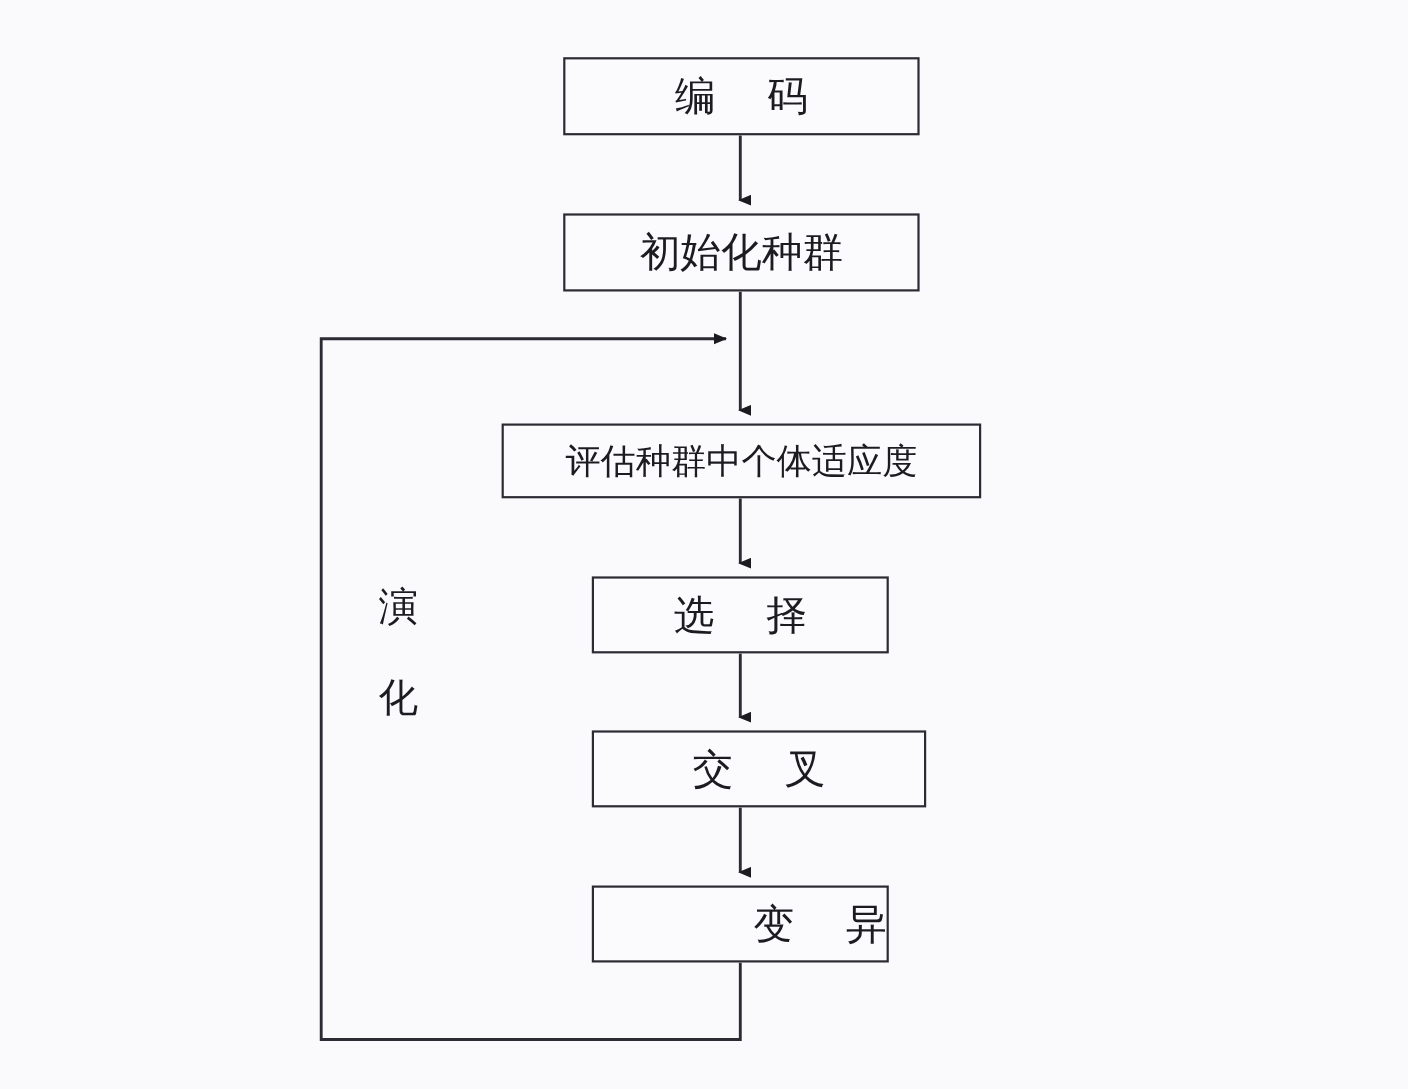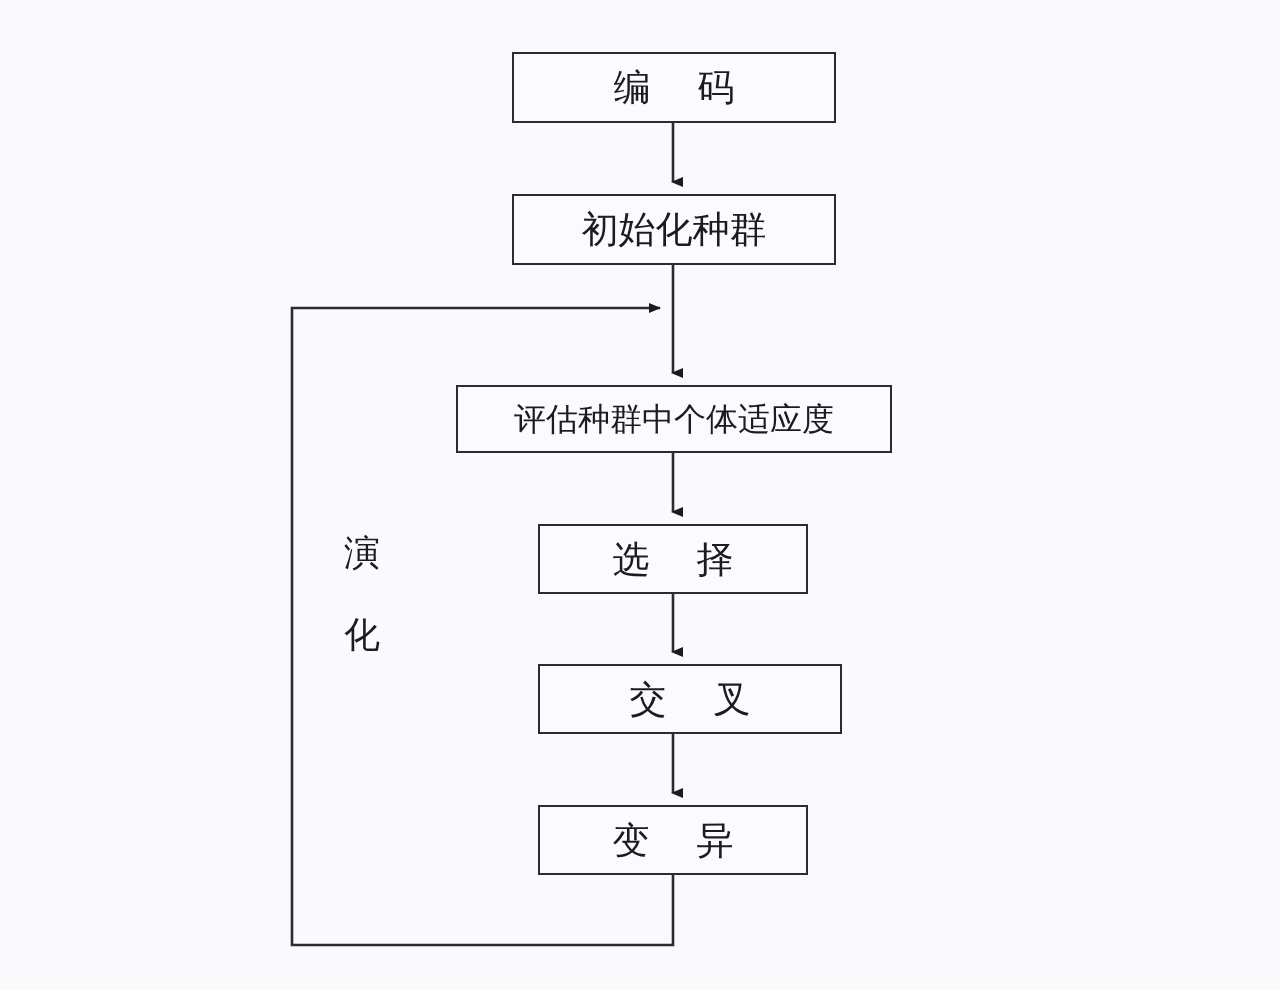--- a/index.html
+++ b/index.html
@@ -118,20 +118,20 @@
   </div>
 
   <div class="node spaced" style="left:538px; top:524px; width:270px; height:70px;">
     <span class="node-label">选    择</span>
   </div>
 
   <div class="node spaced" style="left:538px; top:664px; width:304px; height:70px;">
     <span class="node-label">交    叉</span>
   </div>
 
-  <div class="node spaced" style="left:538px; top:805px; width:270px; height:70px;">
+  <div class="node spaced" style="left:538px; top:805px; width:270px; height:70px;justify-content:flex-end;">
     <span class="node-label">变    异</span>
   </div>
 
   <div id="loop-label">演
 化</div>
 
 </div>
 
 </body></html>

